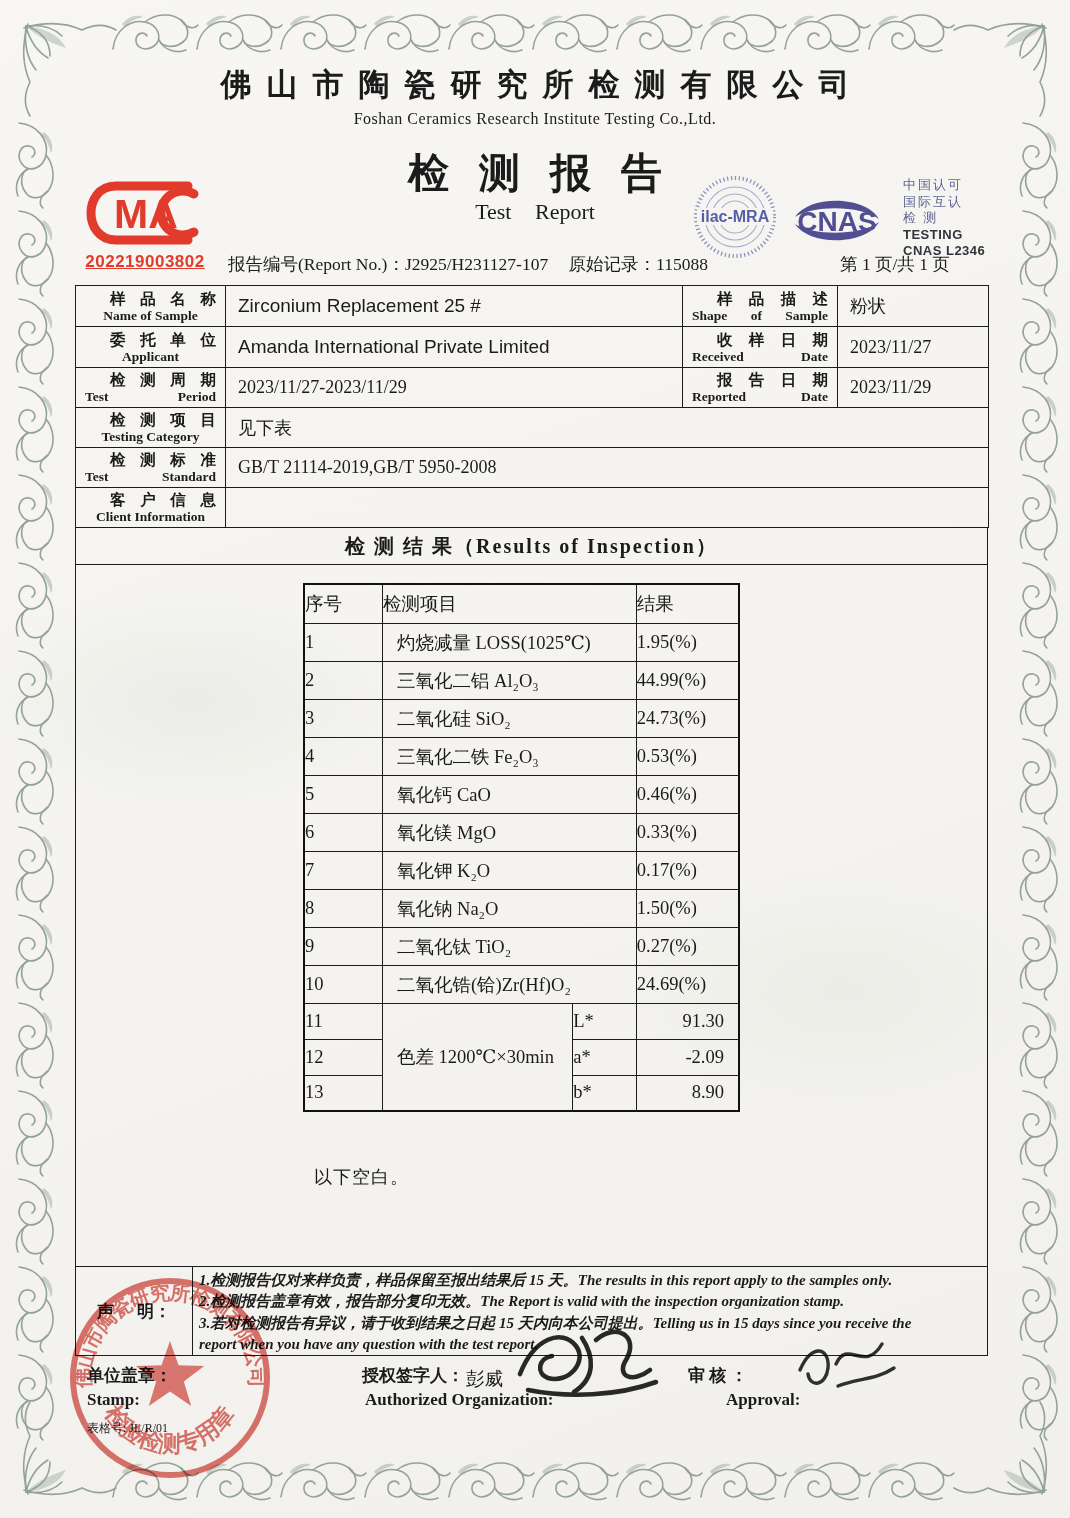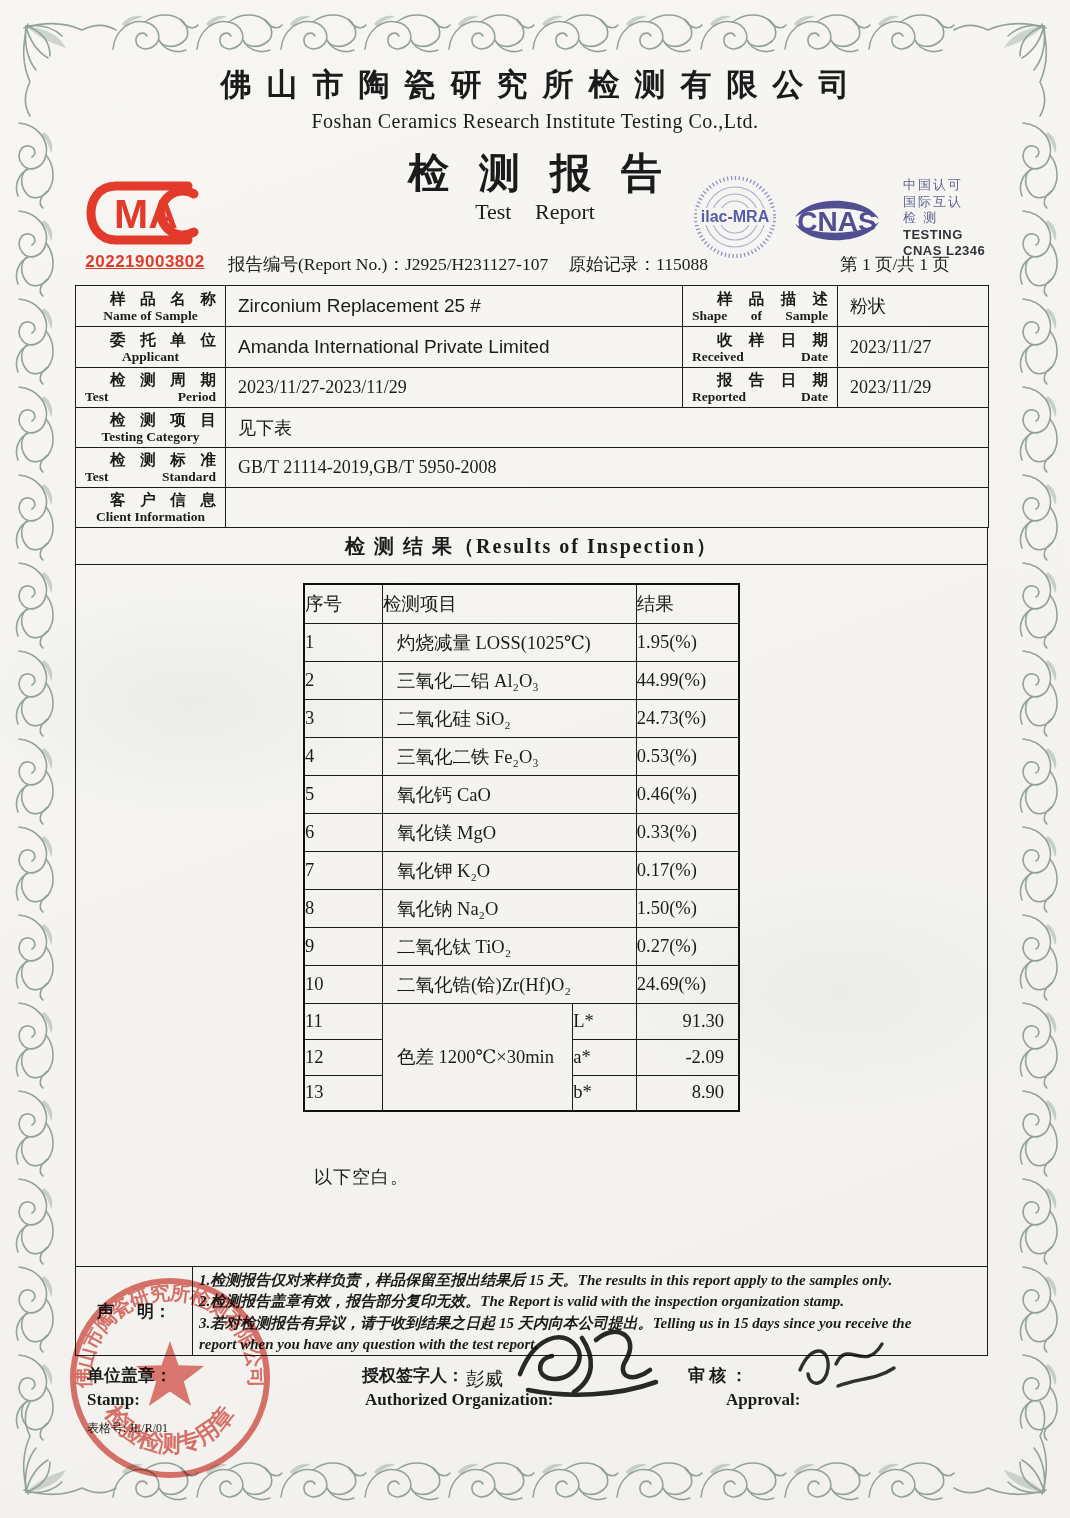--- a/index.html
+++ b/index.html
@@ -8,21 +8,21 @@
     background:
       radial-gradient(300px 160px at 190px 700px, rgba(150,170,150,.10), transparent 70%),
       radial-gradient(320px 170px at 840px 990px, rgba(150,170,150,.08), transparent 70%),
       linear-gradient(160deg,#f7f6f3 0%,#f4f3ef 55%,#f1f0ec 100%);
     font-family:"Liberation Serif","DejaVu Serif",serif;color:#1b1b1b;
   }
   .abs{position:absolute;}
   .ctr{left:0;right:0;text-align:center;}
   
   .co-zh{top:64px;font-size:31px;font-weight:700;letter-spacing:15px;padding-left:15px;}
-  .co-en{top:110px;font-size:20px;letter-spacing:.5px;}
+  .co-en{top:110px;font-size:16px;letter-spacing:.5px;}
   .title-zh{top:146px;font-size:41px;font-weight:700;letter-spacing:30px;padding-left:30px;}
   .title-en{top:199px;font-size:22px;word-spacing:18px;}
   .cma-num{left:78px;top:252px;width:134px;text-align:center;font-family:"Liberation Sans","DejaVu Sans",sans-serif;
     font-size:17px;font-weight:700;color:#e23b2c;letter-spacing:.5px;text-decoration:underline;}
   .report-line{left:228px;top:252px;font-size:17.5px;}
   .report-line .gap{margin-left:16px;}
   .page-no{left:840px;top:252px;font-size:17.5px;}
   .accr{left:903px;top:177px;line-height:16.5px;}
   .accr .b1{font-size:13px;color:#5c6590;letter-spacing:2px;}
   .accr .b2{font-size:13px;font-weight:700;color:#33333d;font-family:"Liberation Sans","DejaVu Sans",sans-serif;letter-spacing:.5px;}

